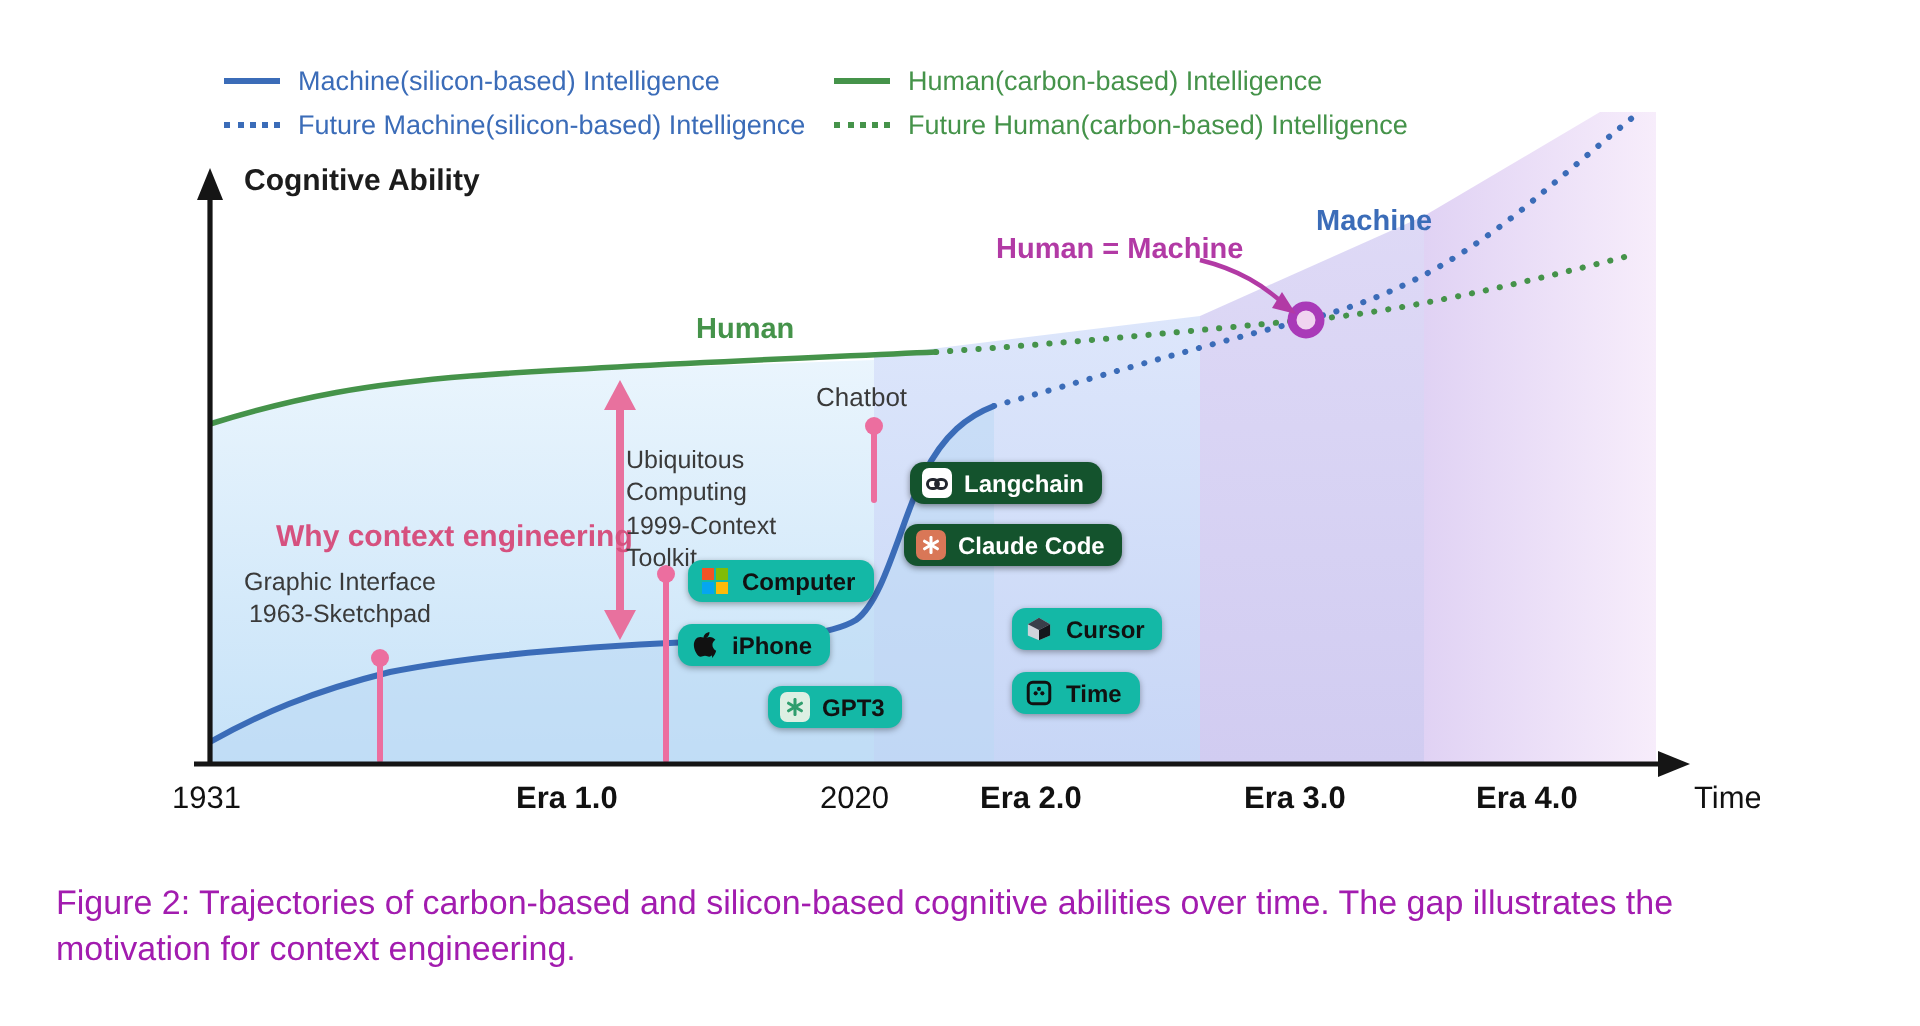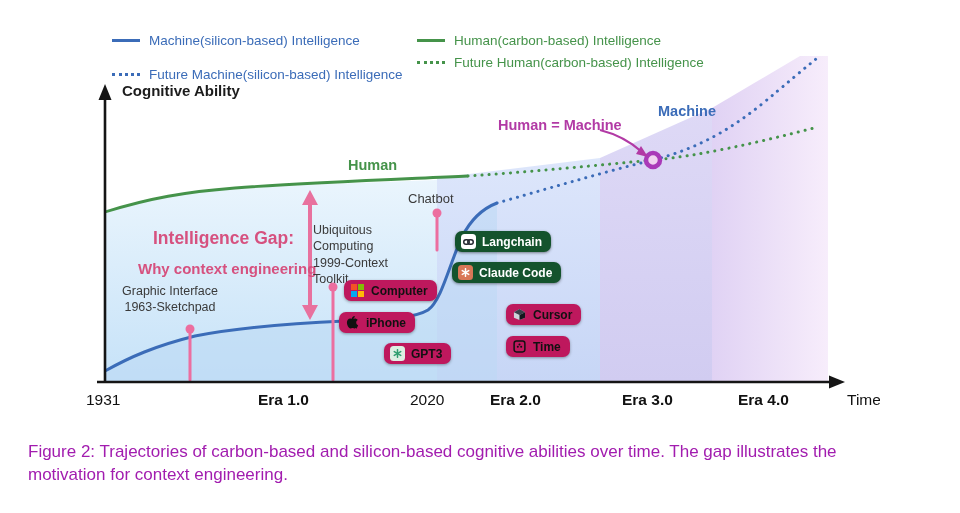--- a/index.html
+++ b/index.html
@@ -21,21 +21,21 @@
   .tick{font-size:15.5px;color:#111;}
   .tick.era{font-weight:700;}
   .curve-label{font-size:14.5px;font-weight:600;}
   .magenta{color:#b23aa5;}
   .gap-title{font-size:17.5px;font-weight:700;color:#d6517f;}
   .gap-sub{font-size:15px;font-weight:700;color:#d6517f;}
   .milestone{font-size:12.5px;color:#3a3a3a;line-height:1.3;white-space:pre-line;}
   .milestone.center{text-align:center;}
   
   .badge{position:absolute;display:inline-flex;align-items:center;gap:6px;
-         padding:3px 9px 3px 6px;border-radius:7px;background:#be185d;
+         padding:3px 9px 3px 6px;border-radius:7px;background:#14b8a6;
          box-shadow:0 1px 3px rgba(0,0,0,.35);font-size:12px;font-weight:700;color:#111;}
   .badge.dark{background:#14532d;color:#ffffff;box-shadow:0 1px 3px rgba(0,0,0,.45);}
   .icon-box{display:inline-flex;align-items:center;justify-content:center;
             width:15px;height:15px;border-radius:3.5px;}
   .ib-gpt{background:#ddefe3;}
   .ib-claude{background:#d97757;}
   .ib-lang{background:#ffffff;}
   
   .caption{position:absolute;left:28px;top:440px;width:888px;
            font-family:Liberation Sans, sans-serif;
@@ -114,21 +114,21 @@
     </svg>
 
     <div class="lg-item" style="left:112px;top:33px;">
       <span class="sw b-machine"></span>
       <span class="c-machine">Machine(silicon-based) Intelligence</span>
     </div>
     <div class="lg-item" style="left:417px;top:33px;">
       <span class="sw b-human"></span>
       <span class="c-human">Human(carbon-based) Intelligence</span>
     </div>
-    <div class="lg-item" style="left:112px;top:67px;">
+    <div class="lg-item" style="left:112px;top:55px;">
       <span class="sw dot b-machine"></span>
       <span class="c-machine">Future Machine(silicon-based) Intelligence</span>
     </div>
     <div class="lg-item" style="left:417px;top:55px;">
       <span class="sw dot b-human"></span>
       <span class="c-human">Future Human(carbon-based) Intelligence</span>
     </div>
 
     <div class="abs axis-title" style="left:122px;top:82px;">Cognitive Ability</div>
     <div class="abs tick" style="left:86px;top:391px;">1931</div>
@@ -136,21 +136,20 @@
     <div class="abs tick" style="left:410px;top:391px;">2020</div>
     <div class="abs tick era" style="left:490px;top:391px;">Era 2.0</div>
     <div class="abs tick era" style="left:622px;top:391px;">Era 3.0</div>
     <div class="abs tick era" style="left:738px;top:391px;">Era 4.0</div>
     <div class="abs tick" style="left:847px;top:391px;">Time</div>
 
     <div class="abs curve-label c-human" style="left:348px;top:157px;">Human</div>
     <div class="abs curve-label c-machine" style="left:658px;top:103px;">Machine</div>
     <div class="abs curve-label magenta" style="left:498px;top:117px;">Human = Machine</div>
 
-    <div class="abs gap-title" style="left:153px;top:228px;">Intelligence Gap:</div>
     <div class="abs gap-sub" style="left:138px;top:260px;">Why context engineering</div>
 
     <div class="abs milestone center" style="left:100px;top:283px;width:140px;">Graphic Interface
 1963-Sketchpad</div>
     <div class="abs milestone" style="left:313px;top:222px;width:110px;">Ubiquitous
 Computing
 1999-Context
 Toolkit</div>
     <div class="abs milestone" style="left:408px;top:191px;font-size:13px;">Chatbot</div>
 

